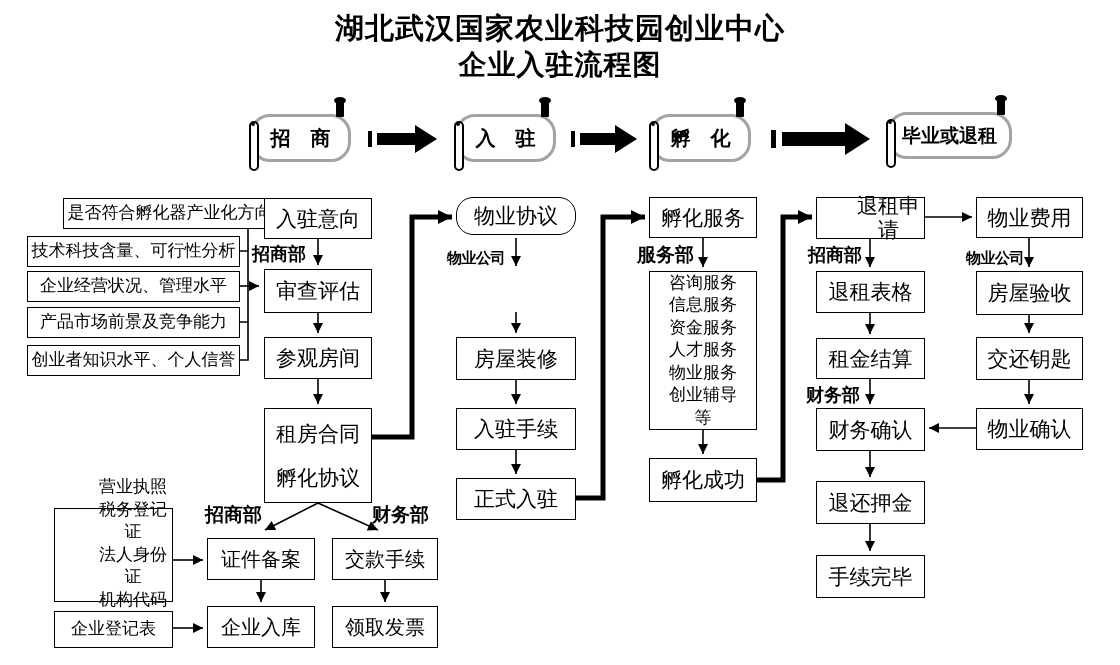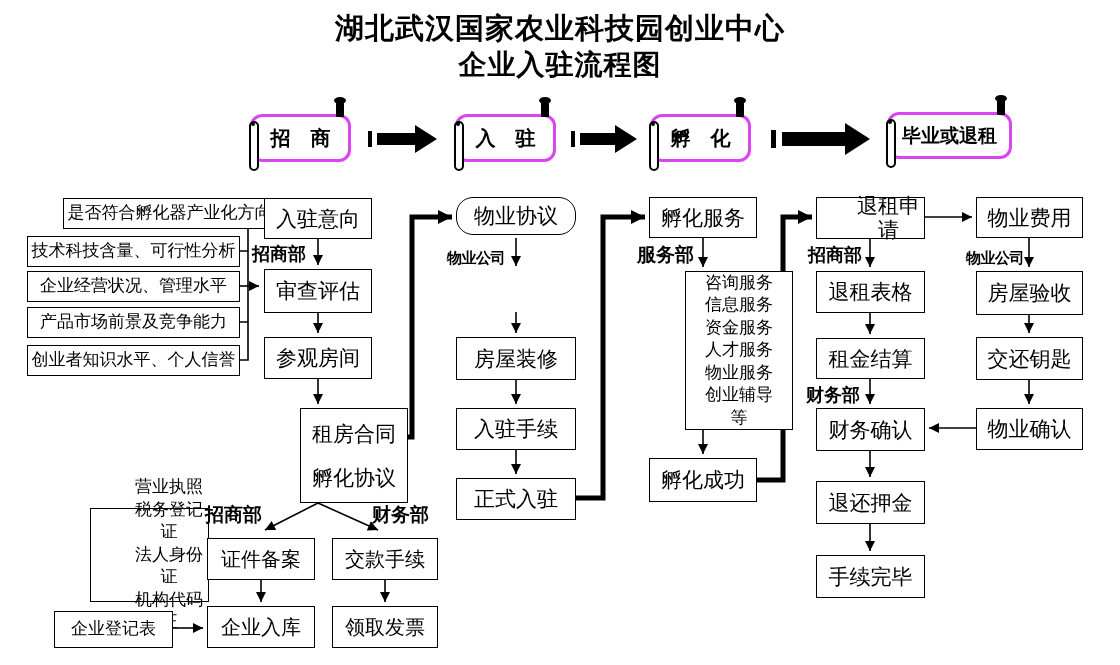--- a/index.html
+++ b/index.html
@@ -10,29 +10,29 @@
   #connectors{position:absolute;left:0;top:0;width:1120px;height:665px;z-index:1;}
   .titleblock{position:absolute;left:0;top:10px;width:1120px;text-align:center;z-index:2;}
   .title-l1{font-size:29px;font-weight:bold;line-height:37px;letter-spacing:1px;}
   .title-l2{font-size:28px;font-weight:bold;line-height:36px;letter-spacing:1px;}
   .box{
     position:absolute;z-index:2;background:#fff;border:1.6px solid #000;
     display:flex;align-items:center;justify-content:center;text-align:center;
     font-size:21px;line-height:24px;box-sizing:border-box;
   }
   .box.sm{font-size:17px;line-height:22.5px;}
-  .box.multi{white-space:pre-line;margin-left:36px;}
+  .box.multi{white-space:pre-line;}
   .box.gap2{line-height:44px;}
   .dept{
     position:absolute;z-index:2;font-family:"Liberation Sans","DejaVu Sans",sans-serif;
     font-weight:bold;font-size:18px;line-height:18px;white-space:nowrap;
   }
   .dept.small{font-size:15px;letter-spacing:-0.5px;}
   .banner{
-    position:absolute;z-index:2;background:#fff;border:3px solid #d946ef;border-radius:12px;
+    position:absolute;z-index:2;background:#fff;border:3px solid #a3a3a3;border-radius:20px;
     display:flex;align-items:center;justify-content:center;
     font-size:20px;font-weight:bold;box-sizing:border-box;text-align:center;
   }
   .banner .roller{
     position:absolute;left:-4px;top:4px;width:10px;height:calc(100% + 8px);
     background:#fff;border:2px solid #000;border-radius:7px;box-sizing:border-box;
   }
   .banner .roller::before{
     content:"";position:absolute;left:0px;top:-1px;width:4px;height:4px;
     background:#000;border-radius:50%;

